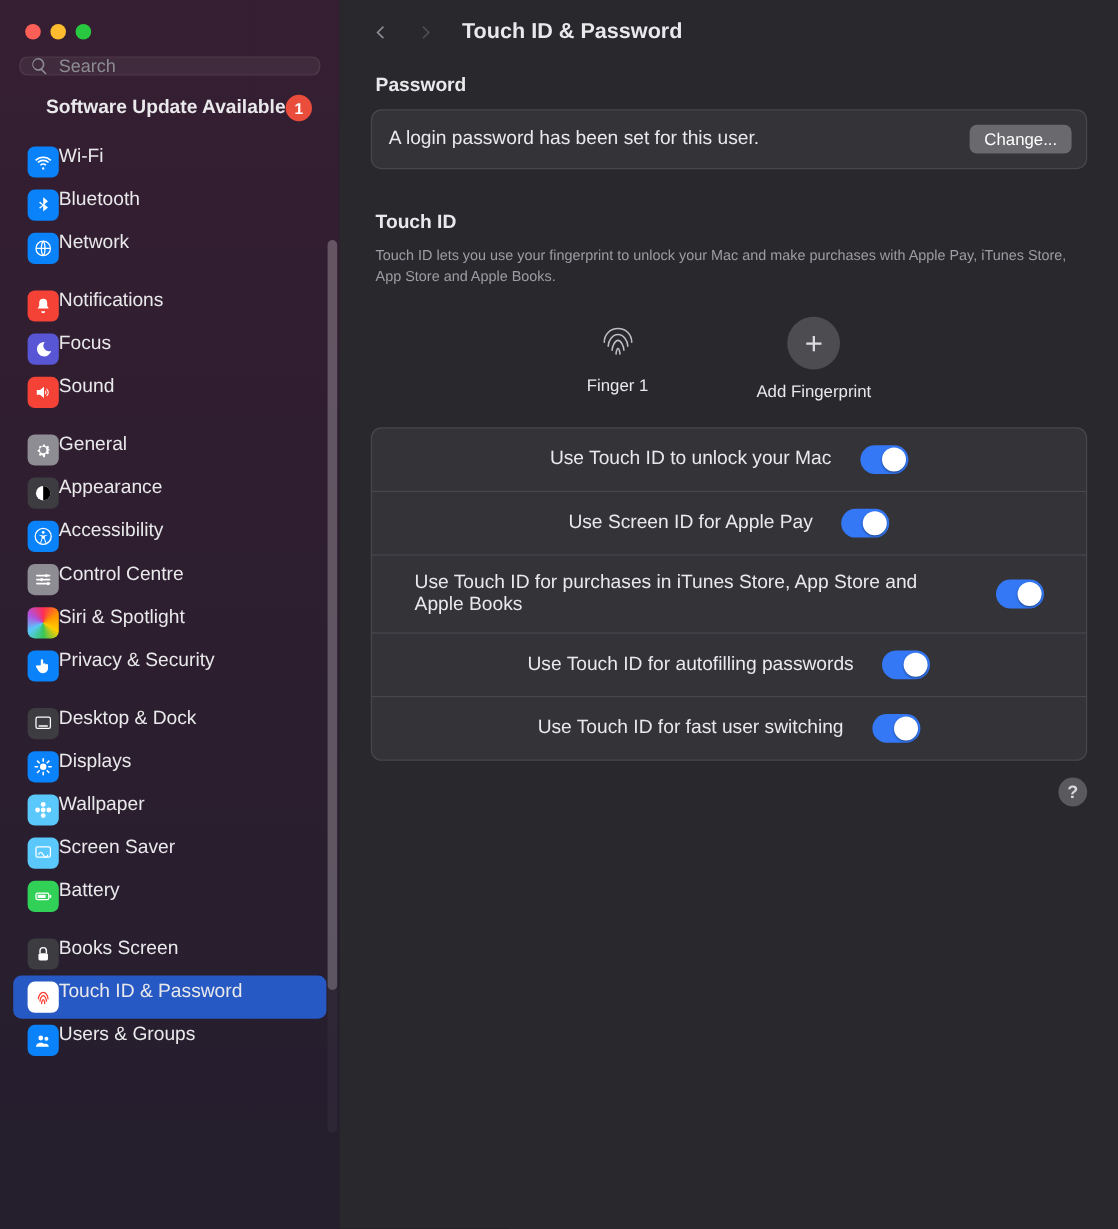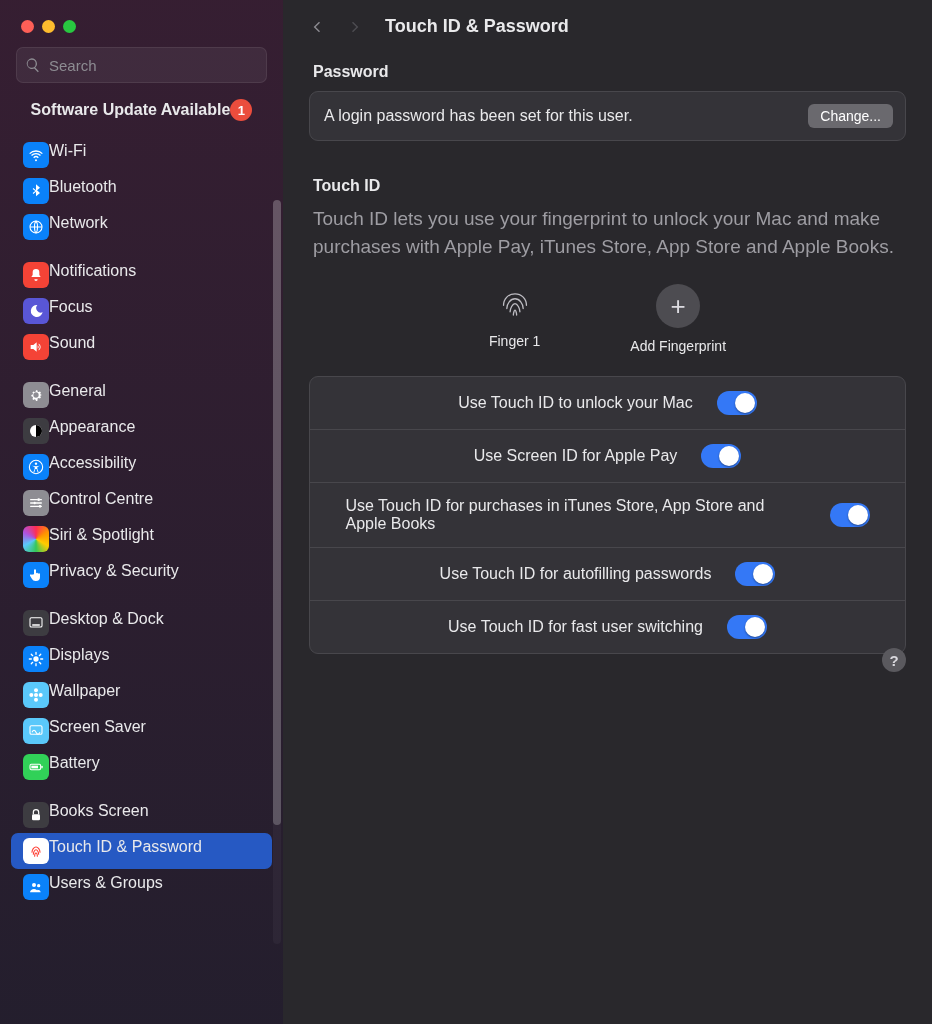--- a/index.html
+++ b/index.html
@@ -47,39 +47,39 @@
   }
   .traffic .dot{width:13px;height:13px;border-radius:50%;}
   .dot.red{background:var(--traffic-red);}
   .dot.yellow{background:var(--traffic-yellow);}
   .dot.green{background:var(--traffic-green);}
   .search{
     margin:0 11px 12px 11px;
     background:rgba(255,255,255,0.06);
     border:1px solid rgba(255,255,255,0.08);
     border-radius:7px;
-    height:36px;display:flex;align-items:center;
+    height:16px;display:flex;align-items:center;
     padding:0 8px;gap:6px;
   }
   .search input{
     background:none;border:none;outline:none;color:var(--text);
     font-size:15px;width:100%;
   }
   .search input::placeholder{color:#8d8c92;}
   .mag{width:16px;height:16px;flex:none;fill:#8d8c92;}
   .scroll-track{
     position:absolute; right:2px; top:200px; bottom:80px; width:8px;
     background:rgba(255,255,255,0.04); border-radius:4px;
   }
   .scroll-thumb{
     position:absolute; inset:0 0 auto 0; height:84%;
     background:rgba(255,255,255,0.22); border-radius:4px;
   }
   .update-row{
-    display:flex;align-items:center;justify-content:center;
+    display:flex;align-items:center;justify-content:flex-end;
     padding:4px 18px 10px 18px;
     cursor:pointer;
   }
   .update-text{font-weight:600;font-size:16px;line-height:1.35;}
   .badge{
     background:var(--badge);color:#fff;
     width:22px;height:22px;border-radius:11px;
     display:flex;align-items:center;justify-content:center;
     font-size:13px;font-weight:600;
   }
@@ -124,21 +124,21 @@
   }
   .password-panel{
     display:flex;align-items:center;justify-content:space-between;
     padding:12px 12px 12px 14px;font-size:16px;border-radius:9px;
   }
   .gray-btn{
     background:var(--gray-btn);color:#fff;border:none;
     padding:4px 12px;border-radius:6px;font-size:14px;cursor:pointer;text-align:right;
   }
   .touchid-block{margin-top:28px;}
-  .desc{color:var(--text-dim);font-size:19px;line-height:1.45;padding:0 4px 8px 4px;}
+  .desc{color:var(--text-dim);font-size:12px;line-height:1.45;padding:0 4px 8px 4px;}
   .fingerprints{
     display:flex;gap:90px;justify-content:center;padding:16px 0 22px 0;
   }
   .fp{display:flex;flex-direction:column;align-items:center;gap:10px;font-size:14px;cursor:pointer;}
   .fp-circle{width:44px;height:44px;border-radius:22px;background:#4d4c51;display:flex;align-items:center;justify-content:center;}
   .fp-print svg{width:36px;height:36px;fill:none;stroke:#bdbcc2;stroke-width:1.6;stroke-linecap:round;}
   .plus{font-size:26px;color:#dcdbe0;font-weight:300;line-height:1;}
   .toggle-list{margin-top:0;}
   .toggle-row{
     display:flex;align-items:center;justify-content:center;

